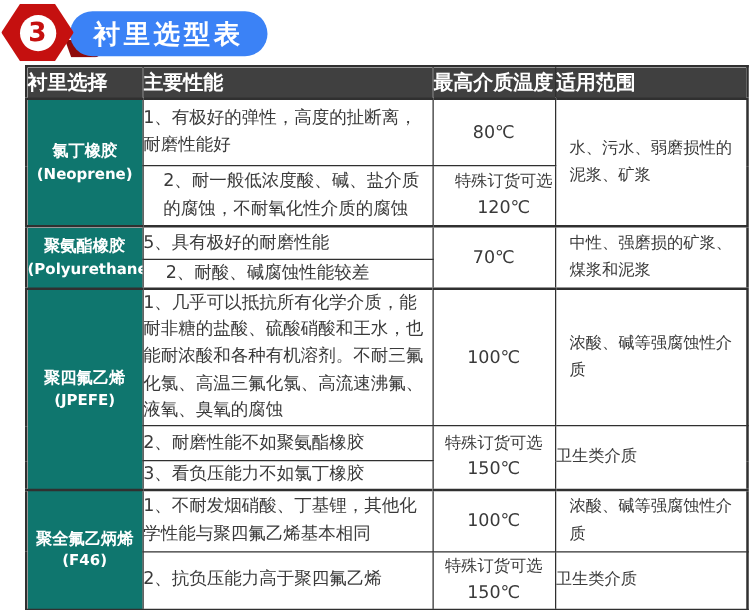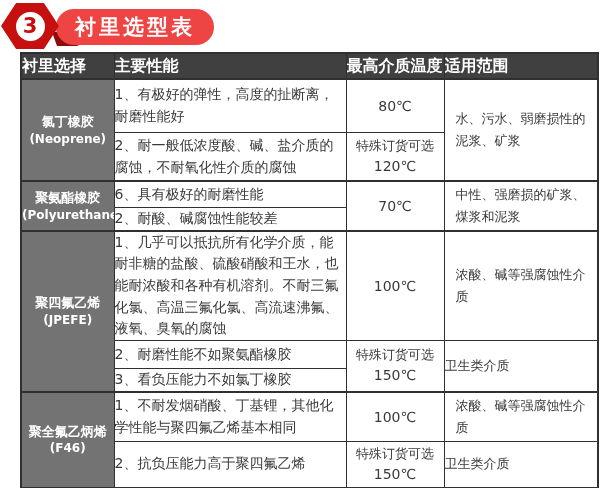--- a/index.html
+++ b/index.html
@@ -20,60 +20,60 @@
     display:flex; align-items:center; justify-content:center;
   }
   .hex-num { color:#c5100f; font-size:21px; font-weight:bold; line-height:1; }
   .pill-shadow {
     position:absolute; left:52px; top:32px; width:28px; height:14px;
     background:#8f0b0b; z-index:1; border-radius:0 0 4px 5px;
     clip-path:polygon(0 0,100% 0,100% 100%,18% 100%);
   }
   .pill {
     position:absolute; left:56px; top:9px; width:158px; height:36px;
-    background:#ef4444; border-radius:18px; z-index:2;
+    background:#3b82f6; border-radius:18px; z-index:2;
     display:flex; align-items:center; justify-content:center;
   }
   .pill span { color:#ffffff; font-size:21px; font-weight:bold; letter-spacing:3px; }
 
   
   table.lining {
     position:absolute; left:20px; top:52px; width:577px;
     border-collapse:collapse; table-layout:fixed;
     border:2px solid #303030;
   }
   .lining th, .lining td { border:1px solid #303030; overflow:hidden; padding:0; }
   .lining th {
     background:#404040; color:#ffffff; font-size:16px; font-weight:bold;
     text-align:left;
   }
   .bb2 { border-bottom-width:2px !important; }
   .mat {
-    background:#737373; color:#ffffff; text-align:center;
+    background:#0f766e; color:#ffffff; text-align:center;
     font-size:13px; font-weight:bold; line-height:1.35;
   }
   .mat .en { font-size:12px; font-weight:bold; }
   .perf {
     font-size:14px; color:#3a3a3a; text-align:left;
     padding:3px 4px 3px 8px; line-height:1.55; vertical-align:middle;
   }
   .temp {
     text-align:center; font-size:14px; color:#3a3a3a; line-height:1.45;
     vertical-align:middle; padding:0 2px;margin-left:16px;
   }
   .temp .note { font-size:13px; display:block; }
   .scope { font-size:13px; color:#3a3a3a; vertical-align:middle; line-height:1.7; }
   .scope.left { text-align:left; padding:0 6px 0 11px; }
   .scope.center { text-align:left; }
 
   tr.rh  td, tr.rh  th { height:24px; }
   tr.r1a td { height:52px; }
-  tr.r1b td { height:47px; }
+  tr.r1b td { height:47px;padding-left:16px; }
   tr.r2a td { height:25px; }
-  tr.r2b td { height:20px; }
+  tr.r2b td { height:20px;padding-left:18px; }
   tr.r3a td { height:91px; }
   tr.r3b td { height:27px; }
   tr.r3c td { height:20px; }
   tr.r4a td { height:48px; }
   tr.r4b td { height:45px; }
 </style>
 </head>
 <body>
 
 <div class="hex">
@@ -116,21 +116,21 @@
       <span class="note">特殊订货可选</span>
       <span>120℃</span>
     </td>
   </tr>
 
   <tr class="r2a">
     <td class="mat bb2" rowspan="2">
       <div>聚氨酯橡胶</div>
       <div class="en">(Polyurethane)</div>
     </td>
-    <td class="perf">6、具有极好的耐磨性能</td>
+    <td class="perf">5、具有极好的耐磨性能</td>
     <td class="temp bb2" rowspan="2">70℃</td>
     <td class="scope left bb2" rowspan="2">中性、强磨损的矿浆、煤浆和泥浆</td>
   </tr>
   <tr class="r2b">
     <td class="perf bb2">2、耐酸、碱腐蚀性能较差</td>
   </tr>
 
   <tr class="r3a">
     <td class="mat bb2" rowspan="3">
       <div>聚四氟乙烯</div>

